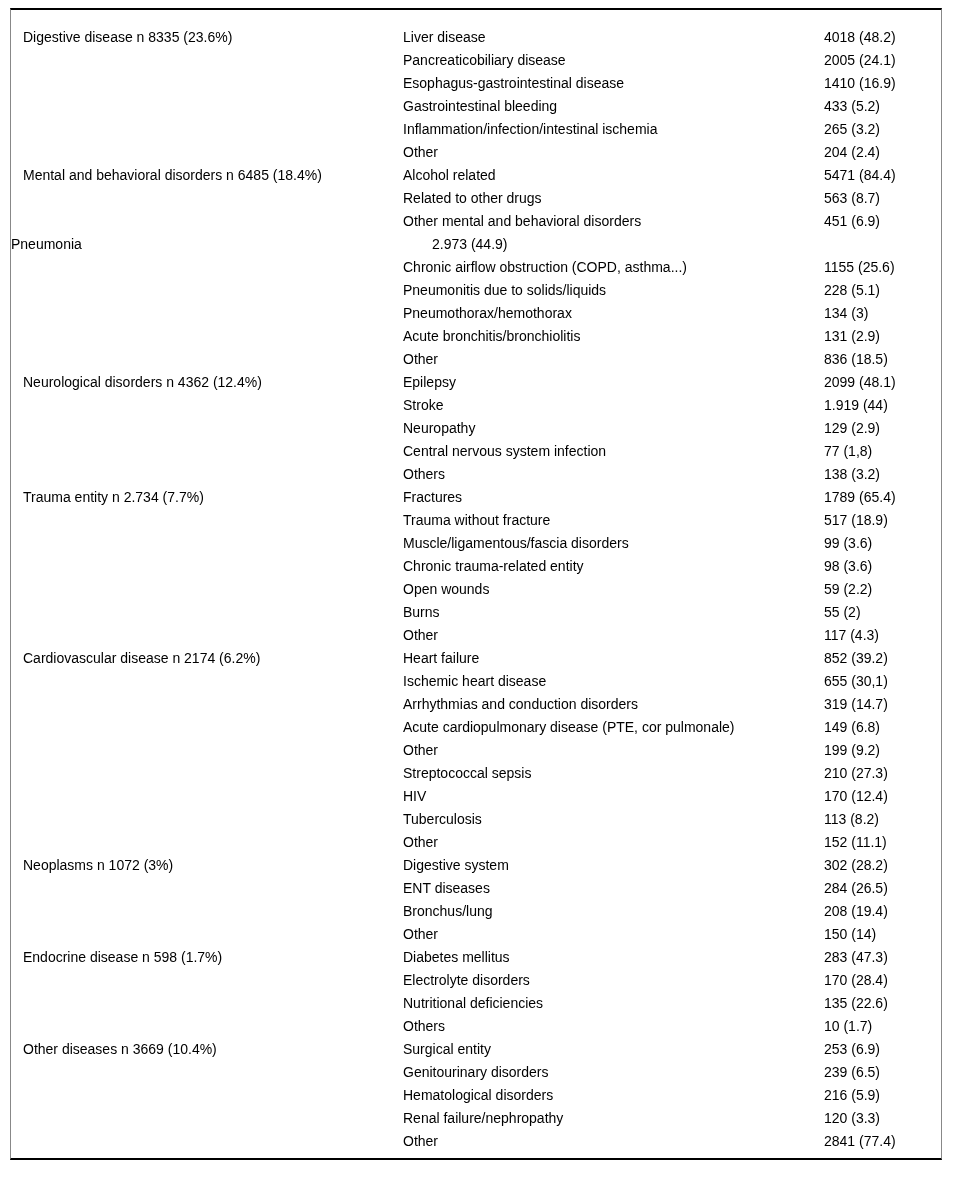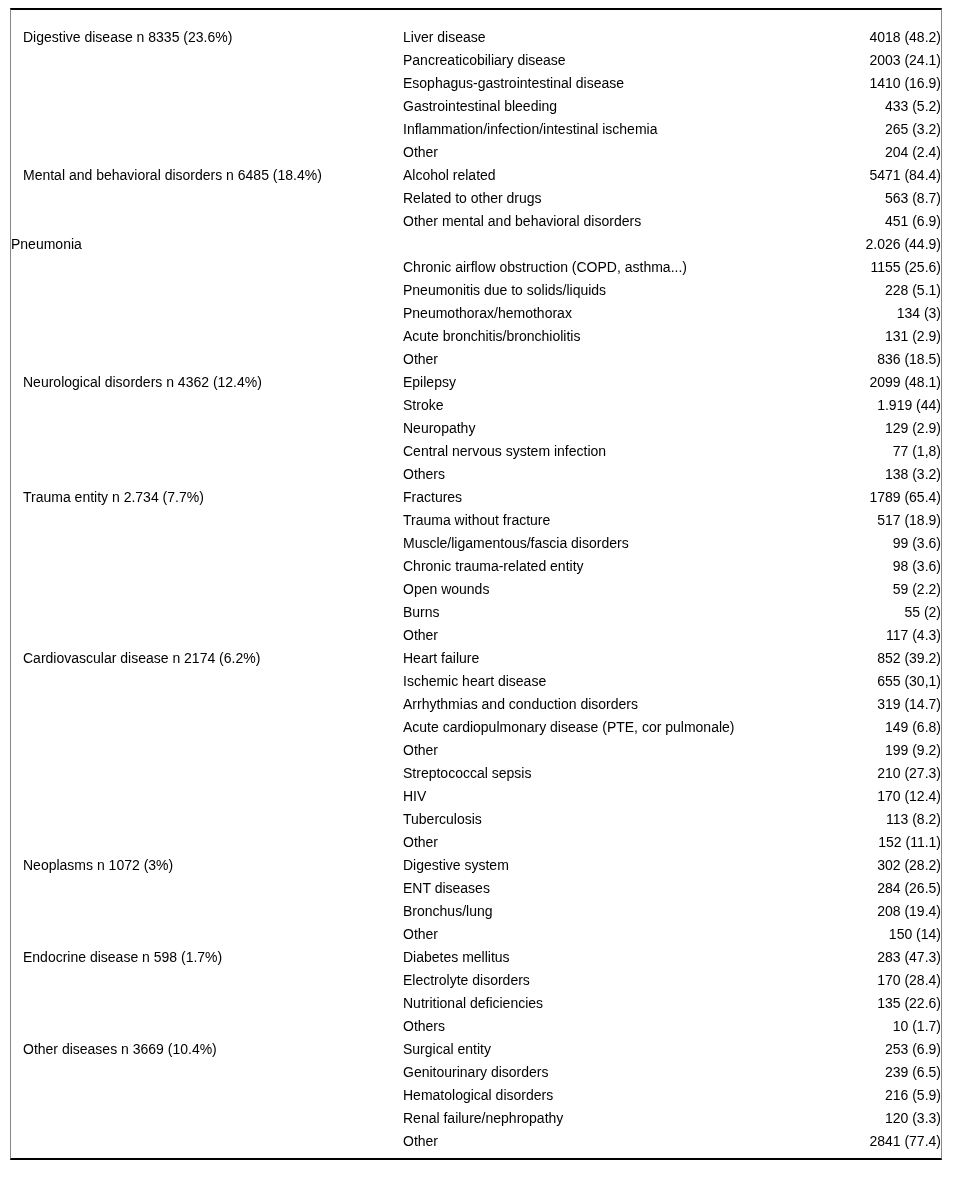--- a/index.html
+++ b/index.html
@@ -47,37 +47,36 @@
     width: 380px;
     padding-left: 12px;
     flex: 0 0 auto;
   }
   .c2 {
     width: 421px;
     flex: 0 0 auto;
   }
   .c3 {
     flex: 1 1 auto;
-    text-align: right;
   }
 </style>
 </head>
 <body>
 
 <div class="page">
   <div class="table-wrap">
       <div class="row">
         <div class="cell c1">Digestive disease n 8335 (23.6%)</div>
         <div class="cell c2">Liver disease</div>
         <div class="cell c3">4018 (48.2)</div>
       </div>
       <div class="row">
         <div class="cell c1"></div>
         <div class="cell c2">Pancreaticobiliary disease</div>
-        <div class="cell c3">2003 (24.1)</div>
+        <div class="cell c3">2005 (24.1)</div>
       </div>
       <div class="row">
         <div class="cell c1"></div>
         <div class="cell c2">Esophagus-gastrointestinal disease</div>
         <div class="cell c3">1410 (16.9)</div>
       </div>
       <div class="row">
         <div class="cell c1"></div>
         <div class="cell c2">Gastrointestinal bleeding</div>
         <div class="cell c3">433 (5.2)</div>
@@ -102,21 +101,21 @@
         <div class="cell c2">Related to other drugs</div>
         <div class="cell c3">563 (8.7)</div>
       </div>
       <div class="row">
         <div class="cell c1"></div>
         <div class="cell c2">Other mental and behavioral disorders</div>
         <div class="cell c3">451 (6.9)</div>
       </div>
       <div class="row">
         <div class="cell c2">Pneumonia</div>
-        <div class="cell c3">2.026 (44.9)</div>
+        <div class="cell c3">2.973 (44.9)</div>
       </div>
       <div class="row">
         <div class="cell c1"></div>
         <div class="cell c2">Chronic airflow obstruction (COPD, asthma...)</div>
         <div class="cell c3">1155 (25.6)</div>
       </div>
       <div class="row">
         <div class="cell c1"></div>
         <div class="cell c2">Pneumonitis due to solids/liquids</div>
         <div class="cell c3">228 (5.1)</div>

